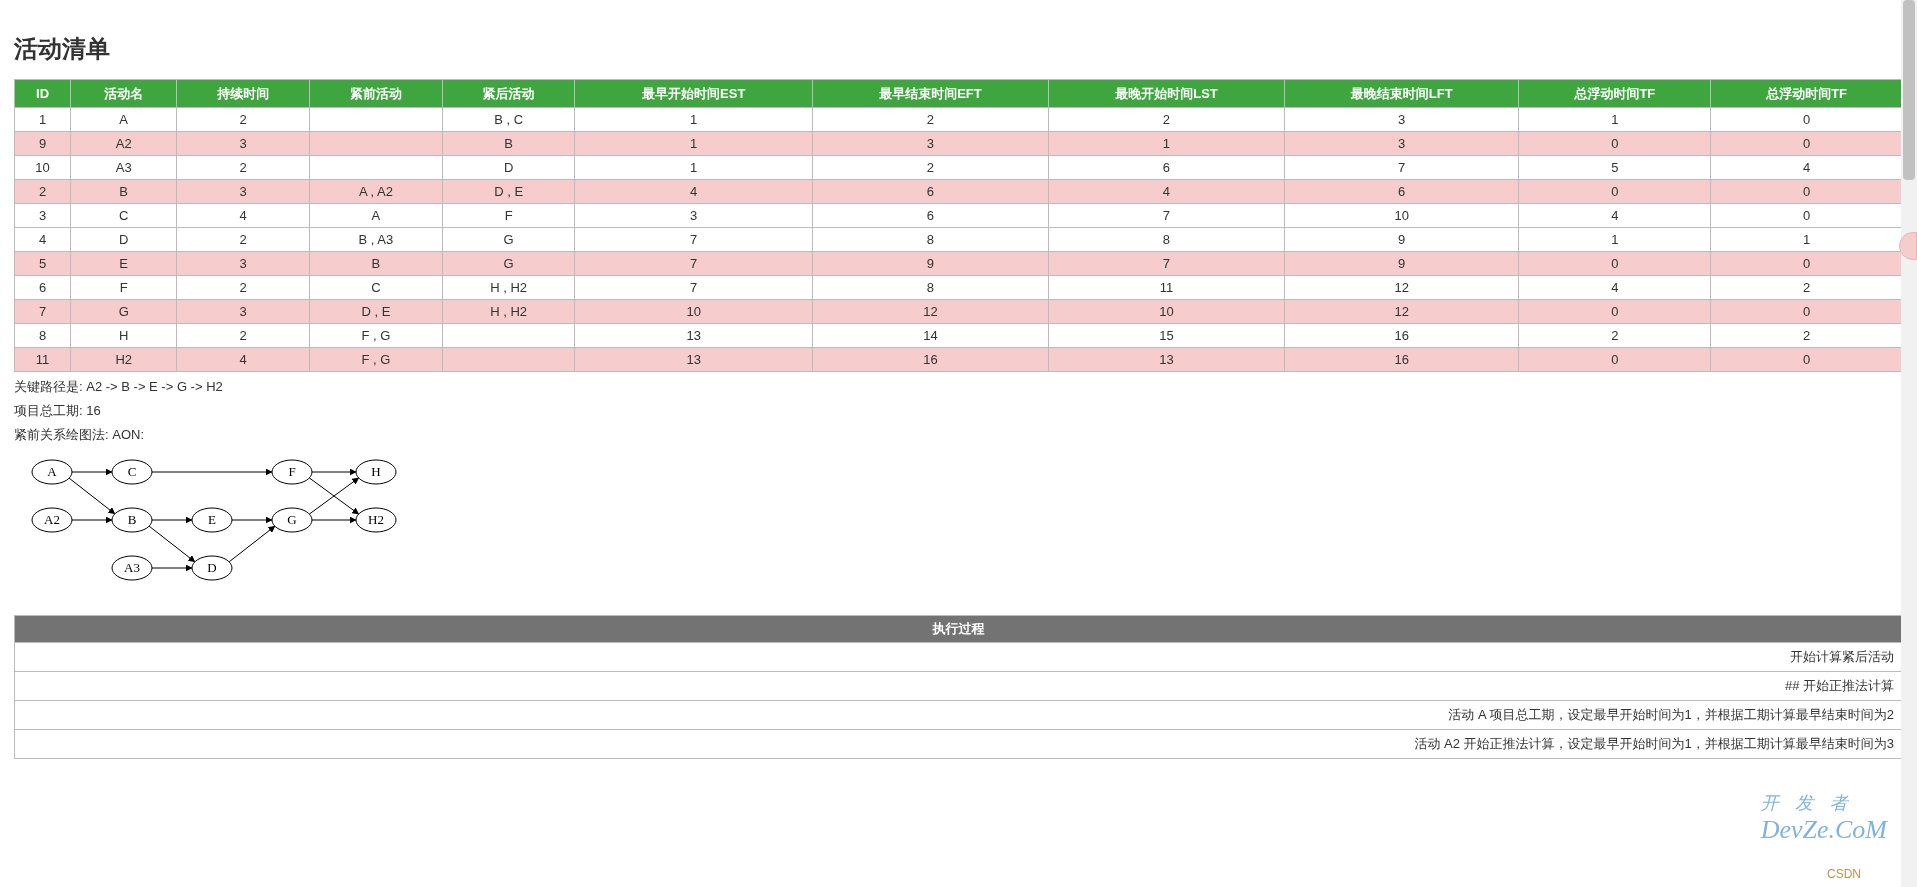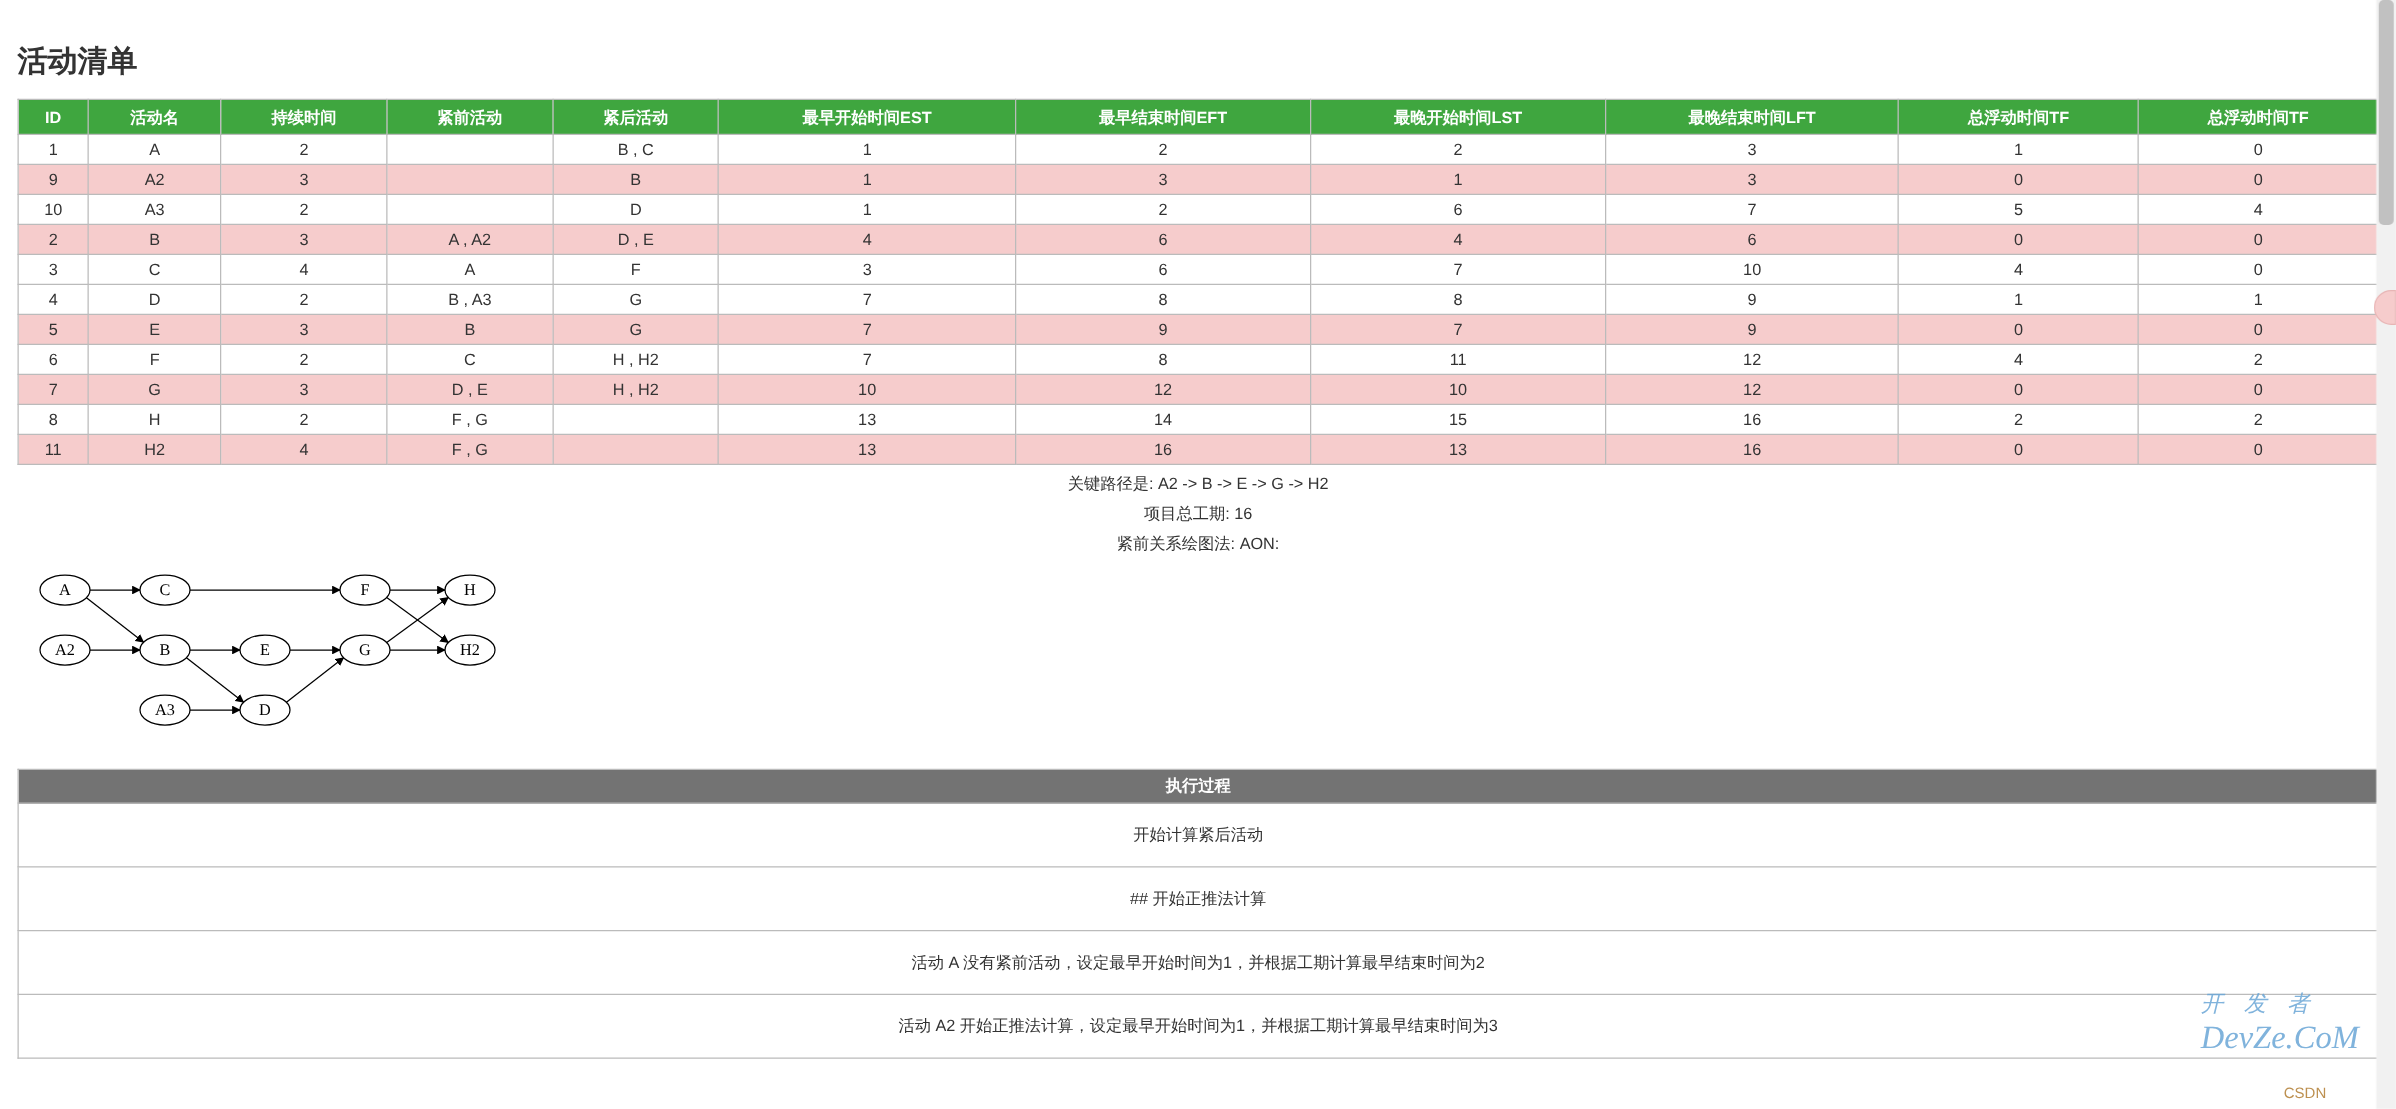--- a/index.html
+++ b/index.html
@@ -27,39 +27,39 @@
     font-size: 13px;
   }
   table.main th {
     background: #3fa63f;
     color: #fff;
     font-weight: bold;
     height: 28px;
   }
   table.main td { height: 24px; }
   tr.critical td { background: #f6cccc; }
-  .info-line { margin: 6px 0; text-align: center; }
+  .info-line { margin: 6px 0; }
   .aon-wrap { margin: 8px 0 20px 0; }
   .log-table {
     width: 100%;
     border-collapse: collapse;
     margin-top: 18px;
   }
   .log-table th {
     background: #737373;
     color: #fff;
     text-align: center;
     border: 1px solid #bbb;
     padding: 4px;
     font-weight: bold;
   }
   .log-table td {
     border: 1px solid #bbb;
-    padding: 16px 8px;
-    text-align: center;
+    padding: 5px 8px;
+    text-align: right;
   }
   .scroll-track {
     position: fixed;
     right: 0; top: 0; bottom: 0;
     width: 16px;
     background: #f1f1f1;
   }
   .scroll-thumb {
     position: absolute;
     top: 0; left: 2px;
@@ -324,21 +324,21 @@
       </tr>
     </thead>
   <tbody id="log-body">
       <tr>
         <td>开始计算紧后活动</td>
       </tr>
       <tr>
         <td>## 开始正推法计算</td>
       </tr>
       <tr>
-        <td>活动 A 没有紧前活动，设定最早开始时间为1，并根据工期计算最早结束时间为2</td>
+        <td>活动 A 项目总工期，设定最早开始时间为1，并根据工期计算最早结束时间为2</td>
       </tr>
       <tr>
         <td>活动 A2 开始正推法计算，设定最早开始时间为1，并根据工期计算最早结束时间为3</td>
       </tr>
     </tbody>
 </table>
 
 <div class="scroll-track">
   <div class="scroll-thumb"></div>
 </div>

